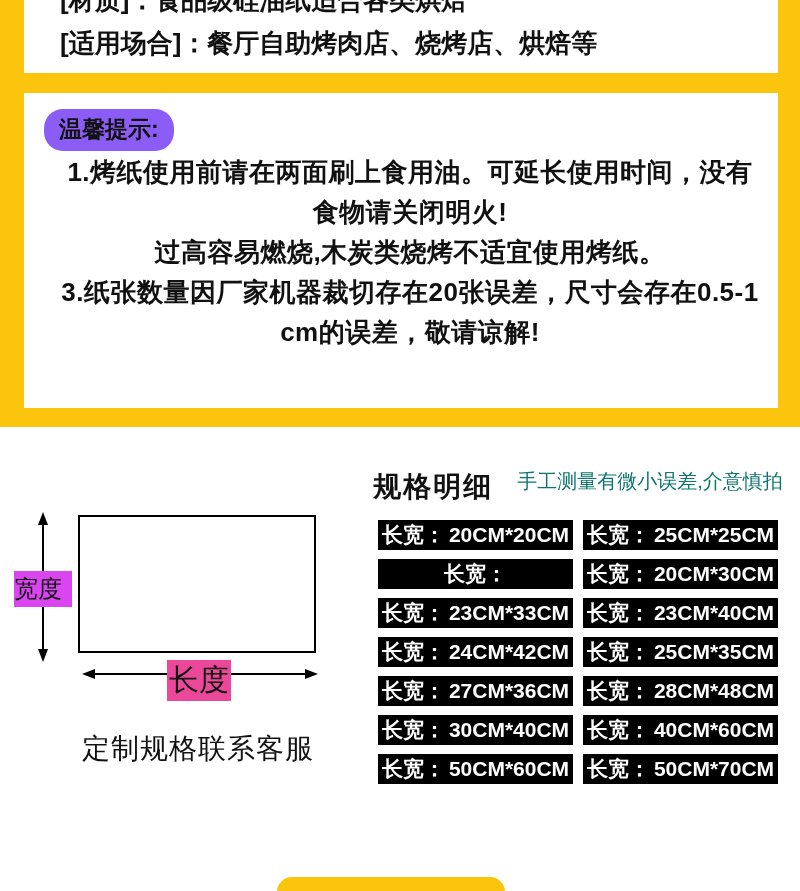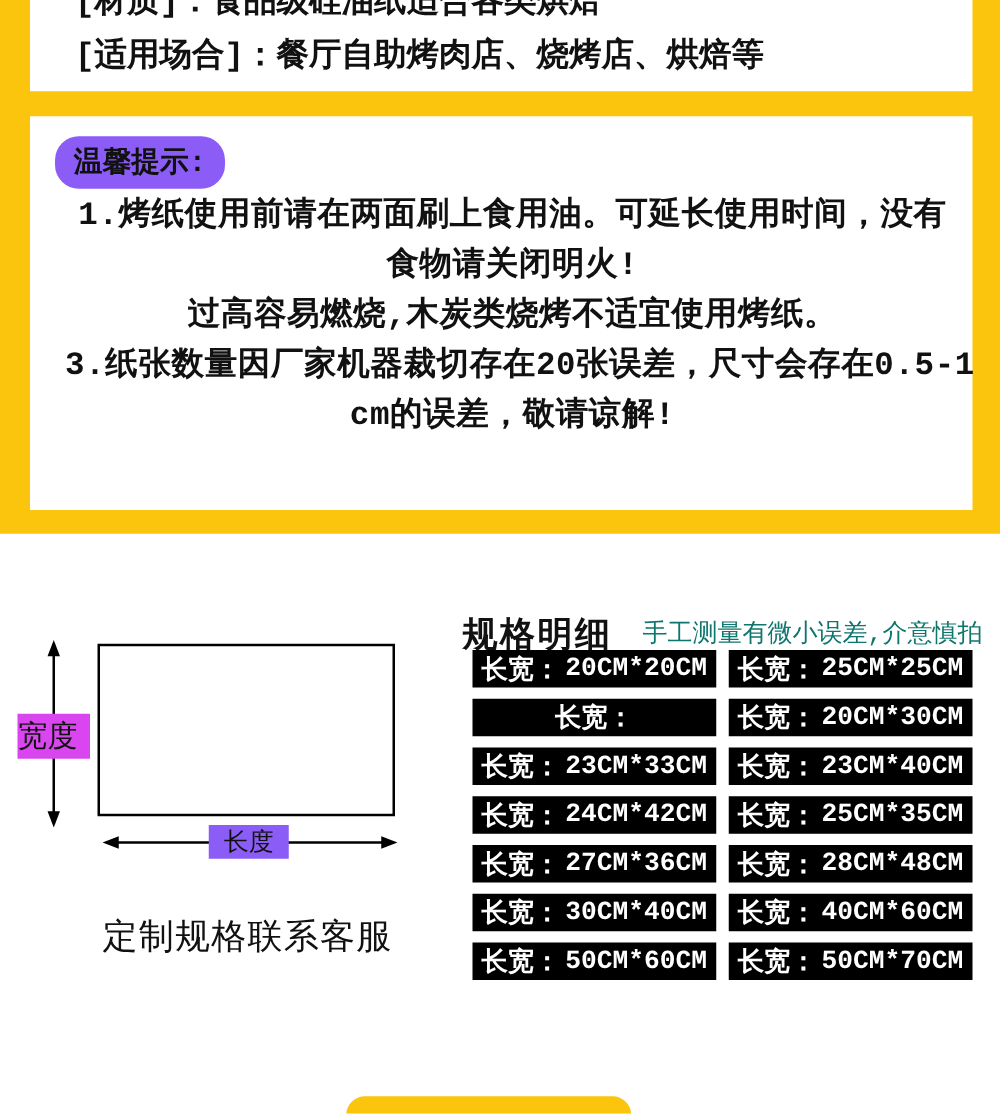--- a/index.html
+++ b/index.html
@@ -1,20 +1,20 @@
 <!DOCTYPE html>
 <html><head>
 <meta charset="utf-8">
 <style>
   * { margin:0; padding:0; box-sizing:border-box; }
   html,body { background:#fff; }
   #canvas {
     position:relative; width:800px; height:891px;
     overflow:hidden; background:#ffffff;
-    font-family:Liberation Mono, monospace;
+    font-family:Liberation Sans, sans-serif;
     color:#111;
   }
   .yellow-band { position:absolute; left:0; top:0; width:800px; height:427px; background:#FCC50D; }
 
   
   .box1 { position:absolute; left:24px; top:-60px; width:754px; height:133px; background:#fff; }
   .box1-line1 { position:absolute; left:36px; top:43px; font-size:26px; font-weight:700; white-space:nowrap; }
   .box1-line2 { position:absolute; left:36px; top:86px; font-size:26px; white-space:nowrap; }
   .box1-line2 .lbl { font-weight:700; }
   .box1-line2 .txt { font-weight:600; }
@@ -27,25 +27,25 @@
     padding:5px 15px 6px 15px; font-size:23px; font-weight:700; white-space:nowrap;
   }
   .tips { position:absolute; left:28px; top:59px; width:716px; }
   .tip-line { font-size:26px; line-height:40px; font-weight:600; white-space:nowrap; letter-spacing:0.5px;text-align:center; }
 
   
   .diagram-rect { position:absolute; left:78px; top:515px; width:238px; height:138px; border:2px solid #000; background:#fff; }
   .v-arrow { position:absolute; left:35px; top:512px; }
   .h-arrow { position:absolute; left:82px; top:666px; }
   .width-label { position:absolute; left:14px; top:571px; width:58px; text-align:left; font-size:24px; background:#d946ef; padding:2px 0; }
-  .length-label { position:absolute; left:167px; top:660px; width:64px; text-align:center; font-size:20px; background:#8b5cf6; }
+  .length-label { position:absolute; left:167px; top:660px; width:64px; text-align:center; font-size:30px; background:#ec4899; }
   .diagram-caption { position:absolute; left:53px; top:730px; width:290px; text-align:center; font-size:28px; font-weight:500; letter-spacing:1px; }
 
   
-  .spec-header { position:absolute; left:378px; top:489px; width:400px; display:flex; align-items:center; justify-content:center; gap:24px; }
+  .spec-header { position:absolute; left:378px; top:468px; width:400px; display:flex; align-items:flex-start; justify-content:center; gap:24px; }
   .spec-title { font-size:28px; font-weight:700; letter-spacing:2px; white-space:nowrap; }
   .spec-subtitle { font-size:20px; color:#0f766e; padding-bottom:4px; white-space:nowrap; }
   .spec-grid {
     position:absolute; left:378px; top:520px; width:400px;
     display:grid; grid-template-columns:195px 195px; column-gap:10px; row-gap:9px;
   }
   .spec-cell {
     height:30px; background:#000; color:#fff;
     display:flex; align-items:center; justify-content:center;
     font-size:21px; font-weight:700; white-space:nowrap;

